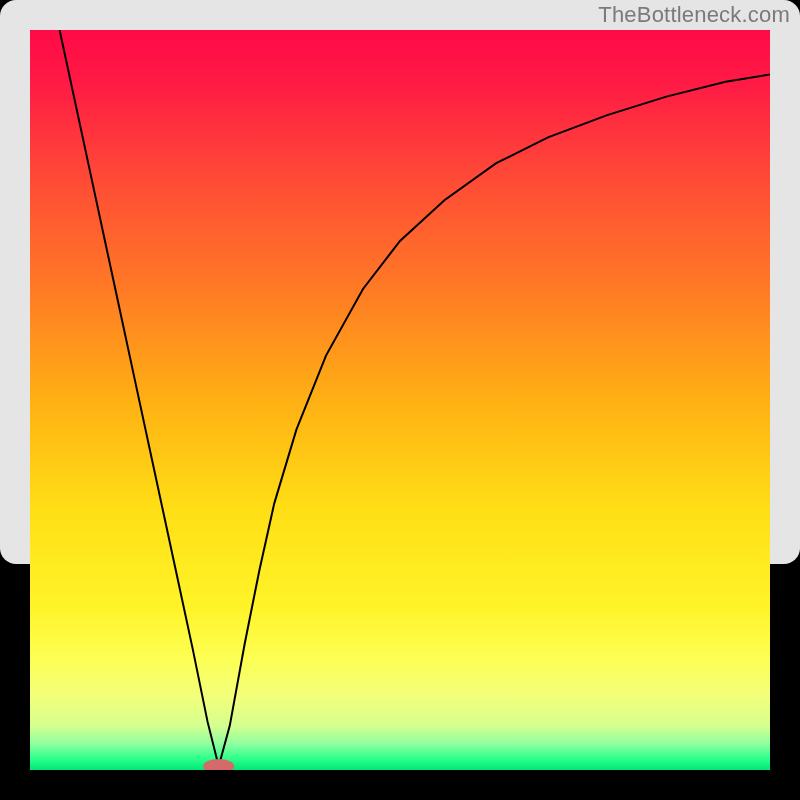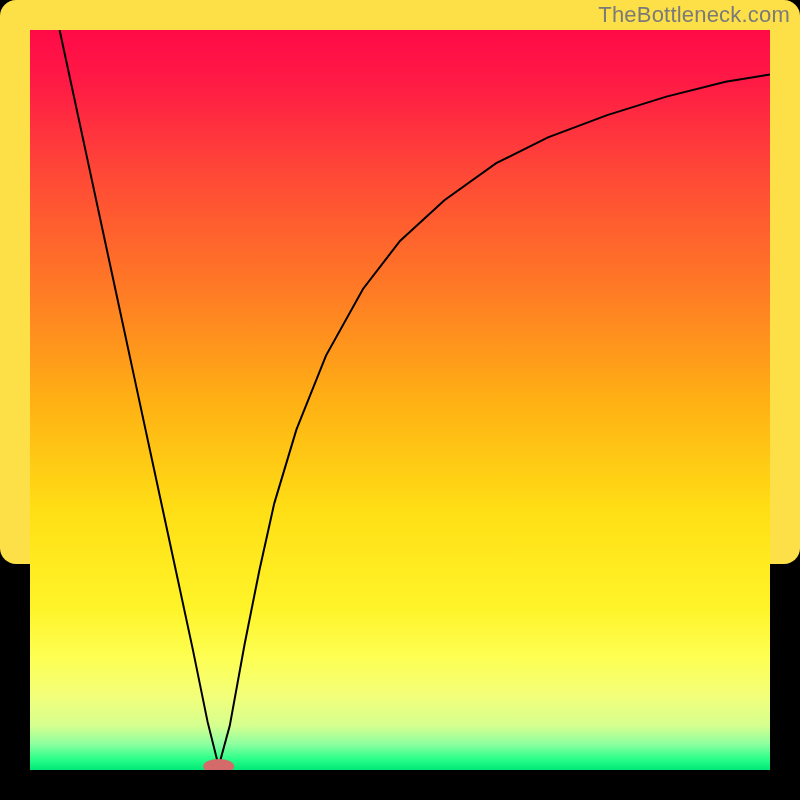--- a/index.html
+++ b/index.html
@@ -6,21 +6,21 @@
     margin: 0;
     padding: 0;
     width: 800px;
     height: 800px;
     background: #000;
     overflow: hidden;
   }
   .outer {
     width: 800px;
     height: 564px;
-    background: #fde047;
+    background: #e5e5e5;
     position: relative;
     border-radius: 16px;
   }
   .watermark {
     position: absolute;
     top: 2px;
     right: 10px;
     color: #7a7a7a;
     font-family: Arial, Helvetica, sans-serif;
     font-size: 22px;

